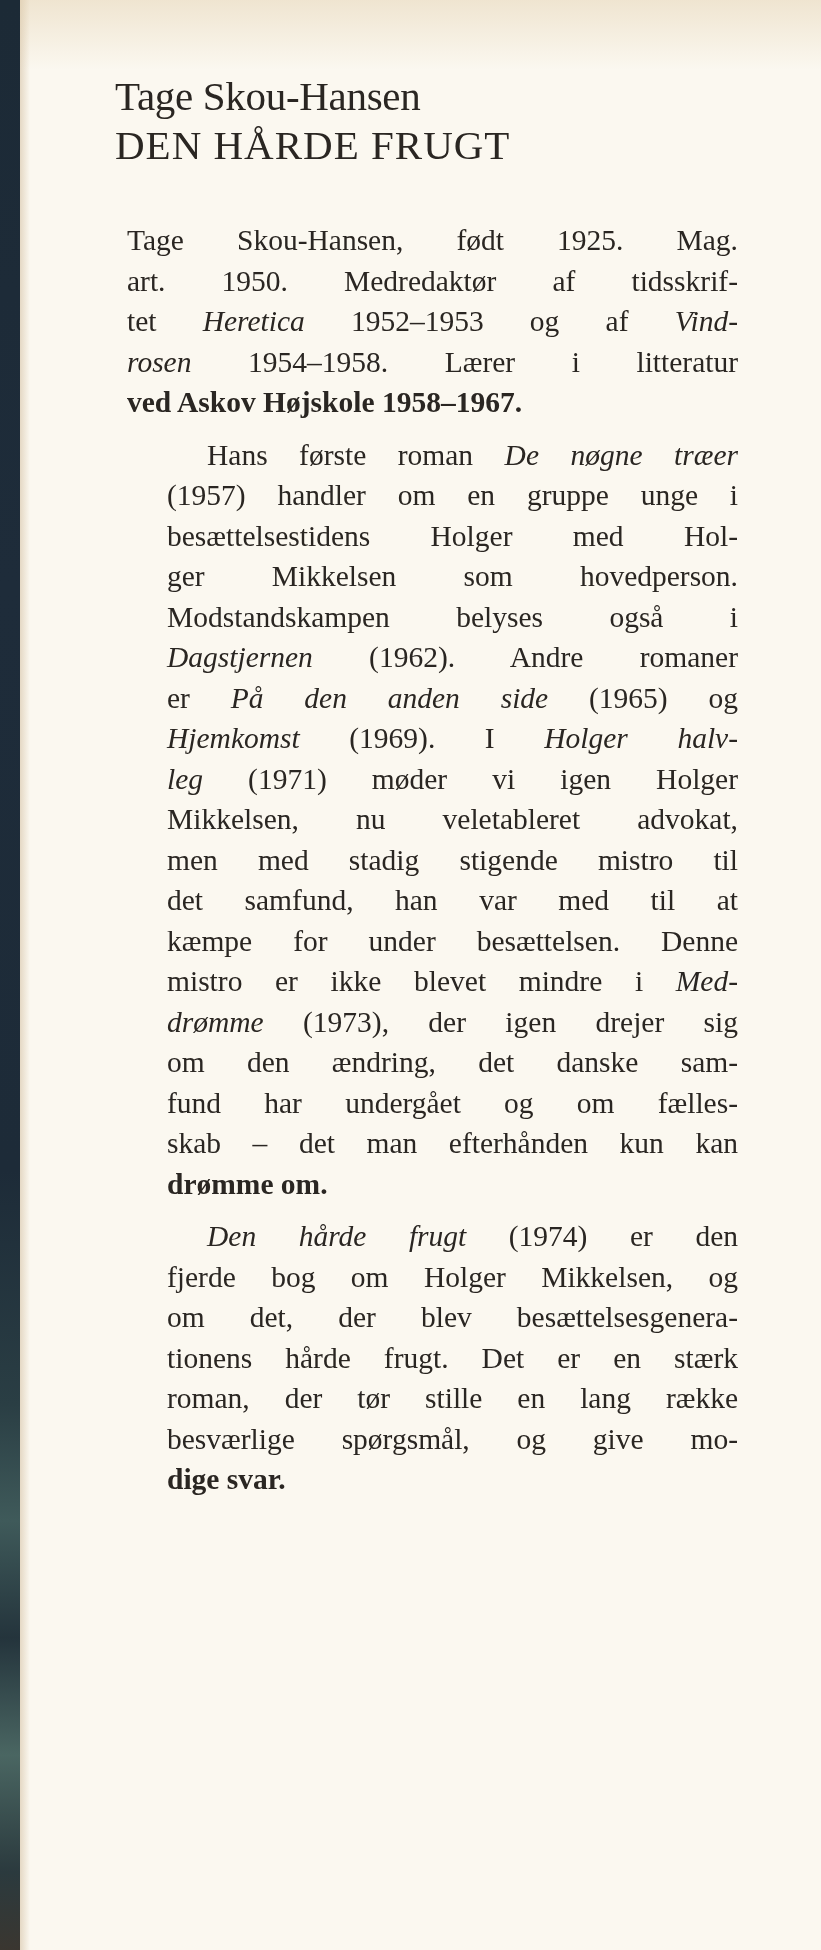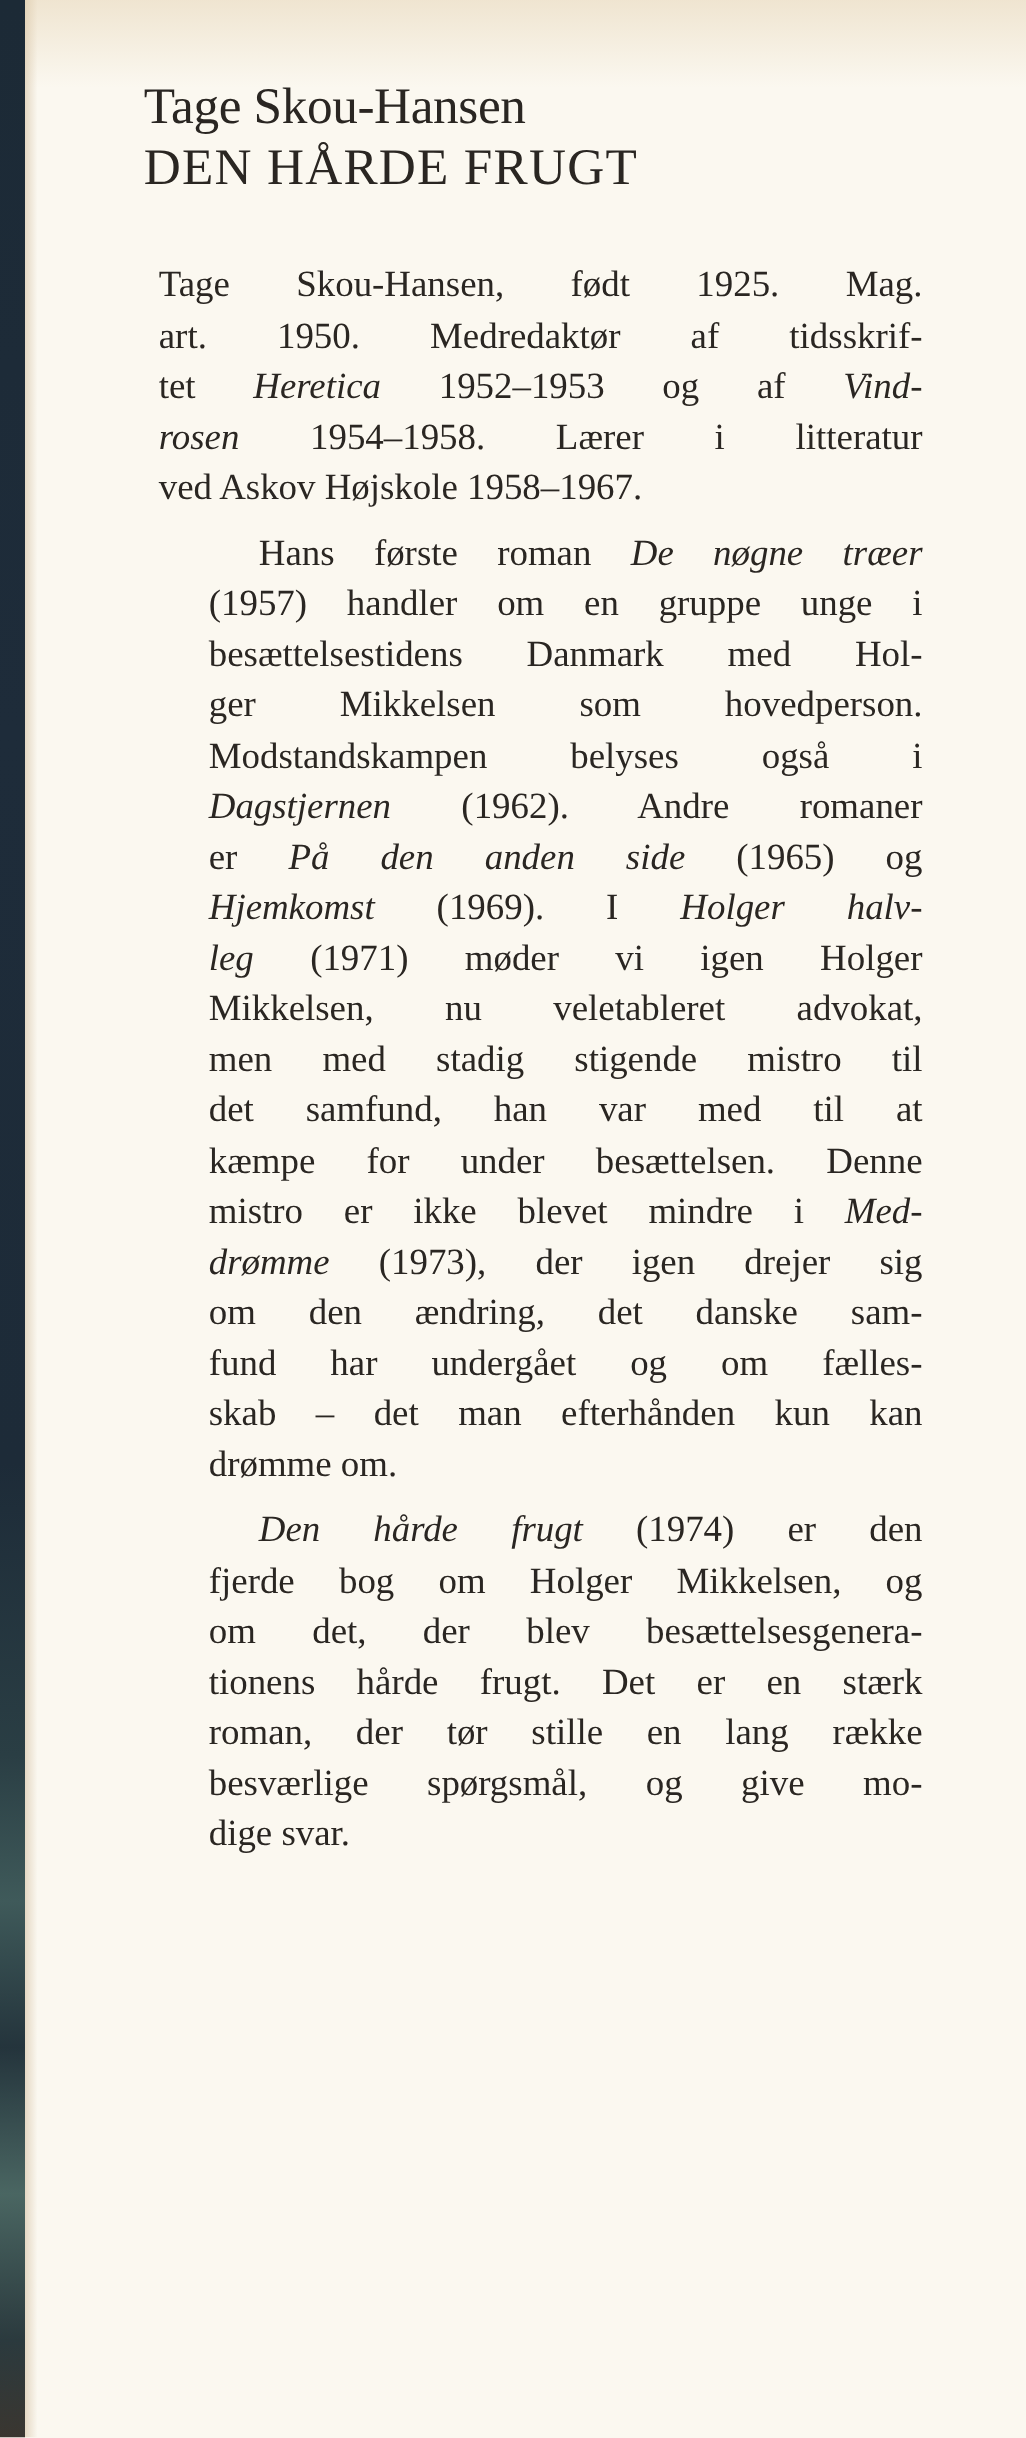--- a/index.html
+++ b/index.html
@@ -27,21 +27,21 @@
     }
     .stain {
       position: absolute;
       left: 20px; top: 0;
       width: 801px; height: 70px;
       background: linear-gradient(180deg, rgba(225,205,170,0.45), rgba(251,248,240,0));
     }
     .page {
       position: absolute;
       left: 115px;
-      top: 60px;
+      top: 72px;
       width: 635px;
     }
     .author {
       font-size: 41px;
       line-height: 48px;
       margin: 0;
       font-weight: normal;
       letter-spacing: -0.3px;
     }
     .title {
@@ -57,21 +57,21 @@
       margin: 12px;
       text-align: justify;
     }
     .para.indent { text-indent: 40px; }
     .line {
       display: block;
       text-align: justify;
       text-align-last: justify;
       white-space: nowrap;
     }
-    .line.last { text-align-last: left; }
+    .line.last { text-align-last: left; font-weight: bold; }
     em { font-style: italic; }
   </style>
 </head>
 <body>
 
 <div class="spine"></div>
 <div class="stain"></div>
 
 <div class="page">
   <h1 class="author">Tage Skou-Hansen</h1>
@@ -80,21 +80,21 @@
       <div class="para">
         <span class="line"><span>Tage Skou-Hansen, født 1925. Mag.</span></span>
         <span class="line"><span>art. 1950. Medredaktør af tidsskrif-</span></span>
         <span class="line"><span>tet </span><em>Heretica</em><span> 1952–1953 og af </span><em>Vind-</em></span>
         <span class="line"><em>rosen</em><span> 1954–1958. Lærer i litteratur</span></span>
         <span class="line last"><span>ved Askov Højskole 1958–1967.</span></span>
       </div>
       <div class="para indent">
         <span class="line" style="padding-left: 40px;"><span>Hans første roman </span><em>De nøgne træer</em></span>
         <span class="line"><span>(1957) handler om en gruppe unge i</span></span>
-        <span class="line"><span>besættelsestidens Danmark med Hol-</span></span>
+        <span class="line"><span>besættelsestidens Holger med Hol-</span></span>
         <span class="line"><span>ger Mikkelsen som hovedperson.</span></span>
         <span class="line"><span>Modstandskampen belyses også i</span></span>
         <span class="line"><em>Dagstjernen</em><span> (1962). Andre romaner</span></span>
         <span class="line"><span>er </span><em>På den anden side</em><span> (1965) og</span></span>
         <span class="line"><em>Hjemkomst</em><span> (1969). I </span><em>Holger halv-</em></span>
         <span class="line"><em>leg</em><span> (1971) møder vi igen Holger</span></span>
         <span class="line"><span>Mikkelsen, nu veletableret advokat,</span></span>
         <span class="line"><span>men med stadig stigende mistro til</span></span>
         <span class="line"><span>det samfund, han var med til at</span></span>
         <span class="line"><span>kæmpe for under besættelsen. Denne</span></span>

